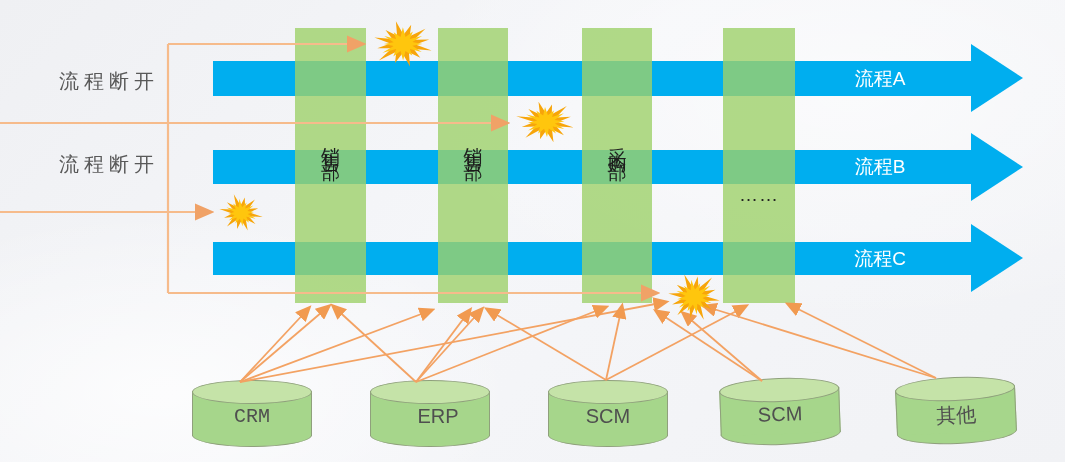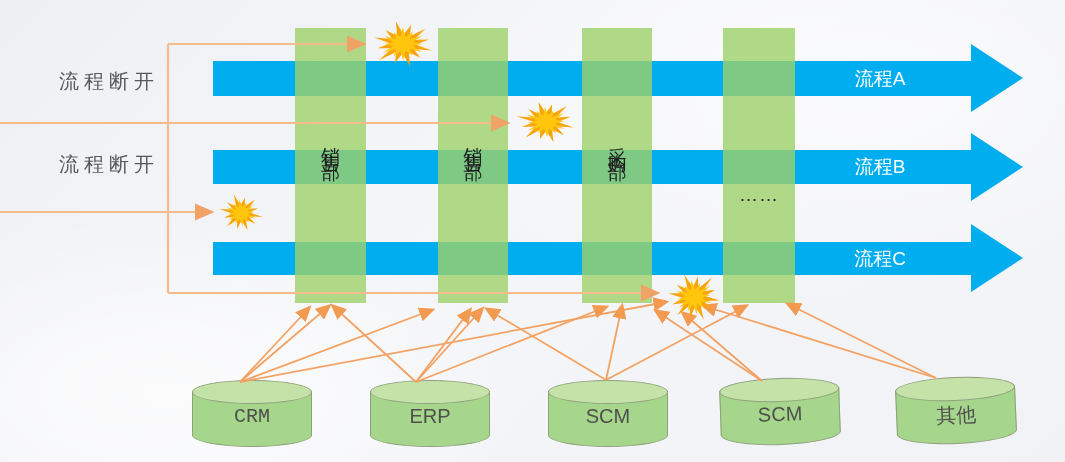--- a/index.html
+++ b/index.html
@@ -68,21 +68,21 @@
 
   <div class="issue" style="top:68px;">流程断开</div>
   <div class="issue" style="top:151px;">流程断开</div>
 
   <div class="cyl" style="left:192px;top:380px;font-family:Liberation Mono, monospace;">
     <div class="cyl-bottom"></div>
     <div class="cyl-body"></div>
     <div class="cyl-top"></div>
     <div class="cyl-label">CRM</div>
   </div>
-  <div class="cyl" style="left:370px;top:380px;">
+  <div class="cyl" style="left:370px;top:380px;padding-left:16px;">
     <div class="cyl-bottom"></div>
     <div class="cyl-body"></div>
     <div class="cyl-top"></div>
     <div class="cyl-label">ERP</div>
   </div>
   <div class="cyl" style="left:548px;top:380px;">
     <div class="cyl-bottom"></div>
     <div class="cyl-body"></div>
     <div class="cyl-top"></div>
     <div class="cyl-label">SCM</div>

